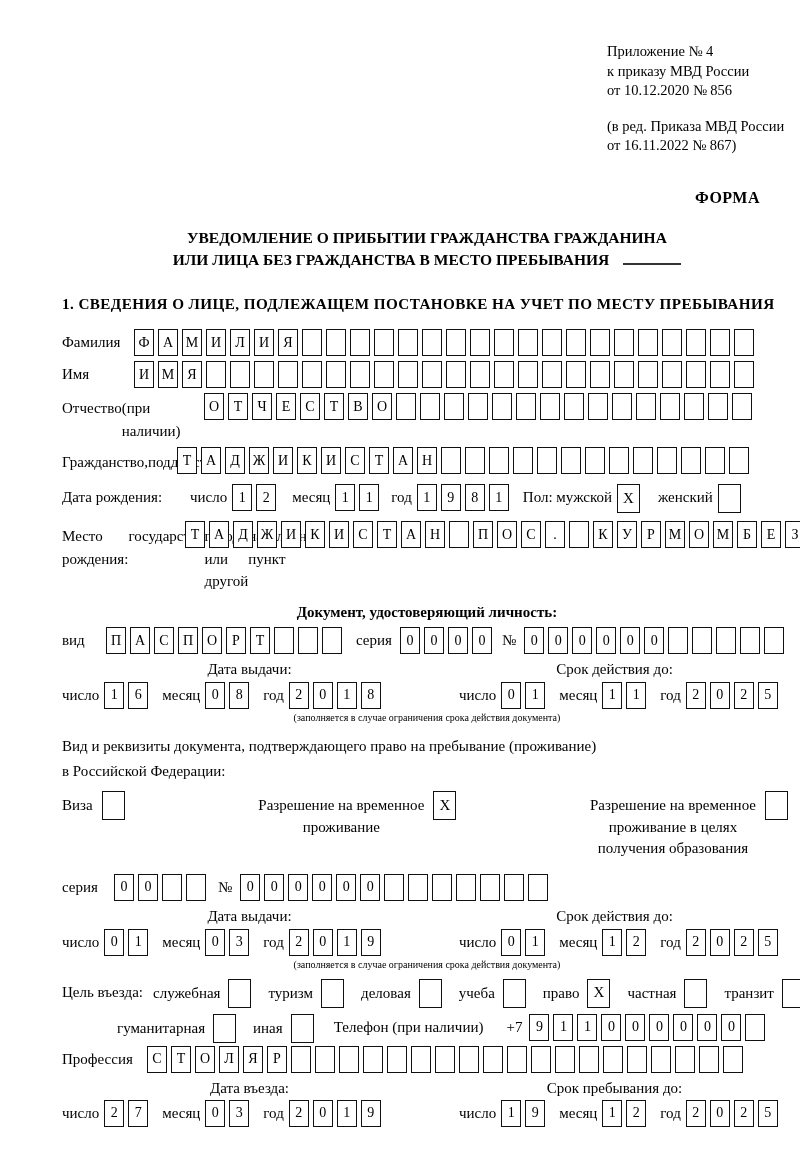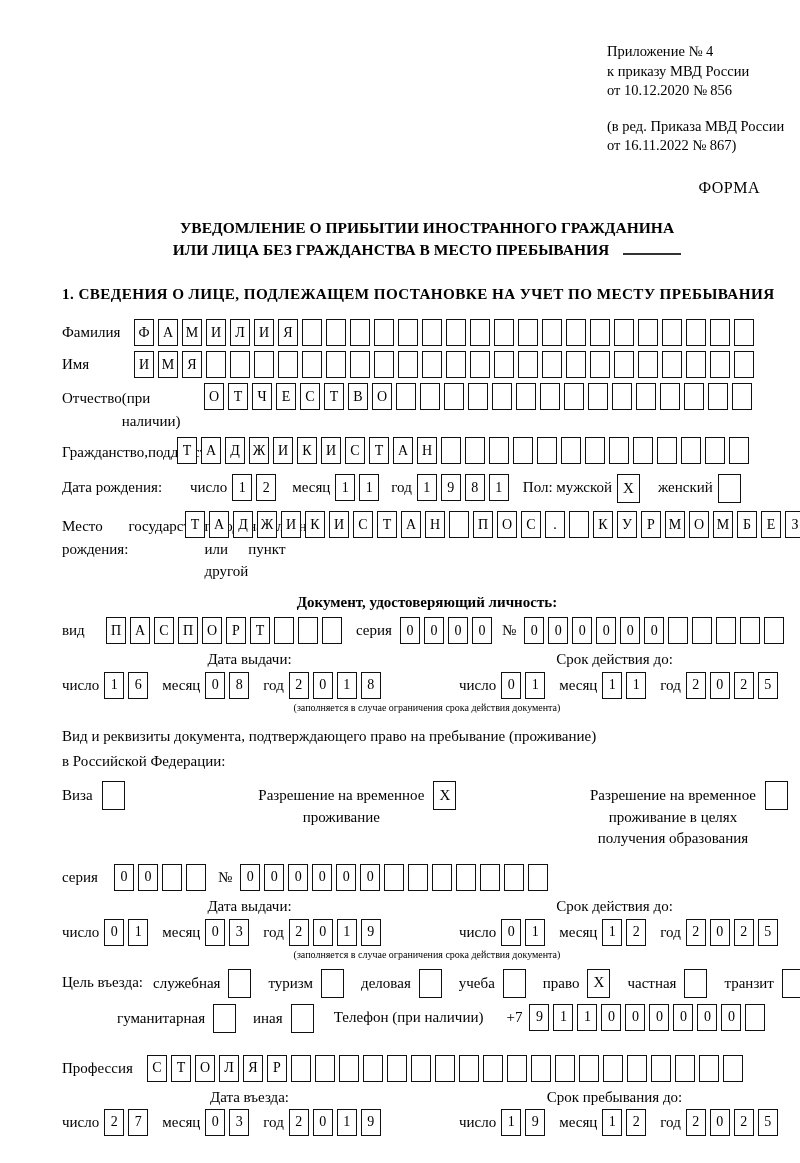--- a/index.html
+++ b/index.html
@@ -9,21 +9,21 @@
     font-family: "Liberation Serif", "DejaVu Serif", serif;
     font-size: 15px; line-height: 1.3;
   }
   .page { padding: 42px 8px 20px 62px; width: 800px; }
 
   
   .hdr { display: flex; justify-content: flex-end; }
   .appendix { width: 185px; font-size: 14.5px; }
   .appendix .ln { line-height: 1.35; }
   .appendix .ed { margin-top: 16px; }
-  .forma { text-align: right; font-weight: normal; font-size: 16px; padding-right: 32px; margin-top: 22px; letter-spacing: .5px; }
+  .forma { text-align: right; font-weight: bold; font-size: 16px; padding-right: 32px; margin-top: 32px; letter-spacing: .5px; }
 
   .title { text-align: center; font-weight: bold; font-size: 15.5px; margin-top: 18px; line-height: 1.45; }
   .uline { display: inline-block; width: 58px; border-bottom: 2px solid #333; margin-left: 14px; height: 13px; }
 
   .sec-heading { font-weight: bold; font-size: 15.2px; margin-top: 22px; letter-spacing: .4px; }
 
   
   .boxes { display: inline-flex; flex-wrap: nowrap; }
   .box {
     display: inline-flex; align-items: center; justify-content: center;
@@ -80,21 +80,21 @@
       <div class="ln">к приказу МВД России</div>
       <div class="ln">от 10.12.2020 № 856</div>
       <div class="ln ed">(в ред. Приказа МВД России</div>
       <div class="ln">от 16.11.2022 № 867)</div>
     </div>
   </div>
 
   <div class="forma">ФОРМА</div>
 
   <div class="title">
-    <div>УВЕДОМЛЕНИЕ О ПРИБЫТИИ ИНОСТРАННОГО ГРАЖДАНИНА</div>
+    <div>УВЕДОМЛЕНИЕ О ПРИБЫТИИ ГРАЖДАНСТВА ГРАЖДАНИНА</div>
     <div><span>ИЛИ ЛИЦА БЕЗ ГРАЖДАНСТВА В МЕСТО ПРЕБЫВАНИЯ</span><span class="uline"></span></div>
   </div>
 
   <div class="sec-heading">1. СВЕДЕНИЯ О ЛИЦЕ, ПОДЛЕЖАЩЕМ ПОСТАНОВКЕ НА УЧЕТ ПО МЕСТУ ПРЕБЫВАНИЯ</div>
 
   <div class="row" style="margin-top:16px">
     <span class="lbl w72">Фамилия</span>
     <span class="boxes">
         <span class="box">Ф</span>
         <span class="box">А</span>
@@ -627,21 +627,21 @@
         <span class="box">0</span>
         <span class="box">0</span>
         <span class="box">0</span>
         <span class="box">0</span>
         <span class="box">0</span>
         <span class="box">0</span>
         <span class="box"></span>
       </span>
   </div>
 
-  <div class="row" style="margin-top:22px">
+  <div class="row" style="margin-top:3px">
     <span class="lbl w85">Профессия</span>
     <span class="boxes">
         <span class="box">С</span>
         <span class="box">Т</span>
         <span class="box">О</span>
         <span class="box">Л</span>
         <span class="box">Я</span>
         <span class="box">Р</span>
         <span class="box"></span>
         <span class="box"></span>

